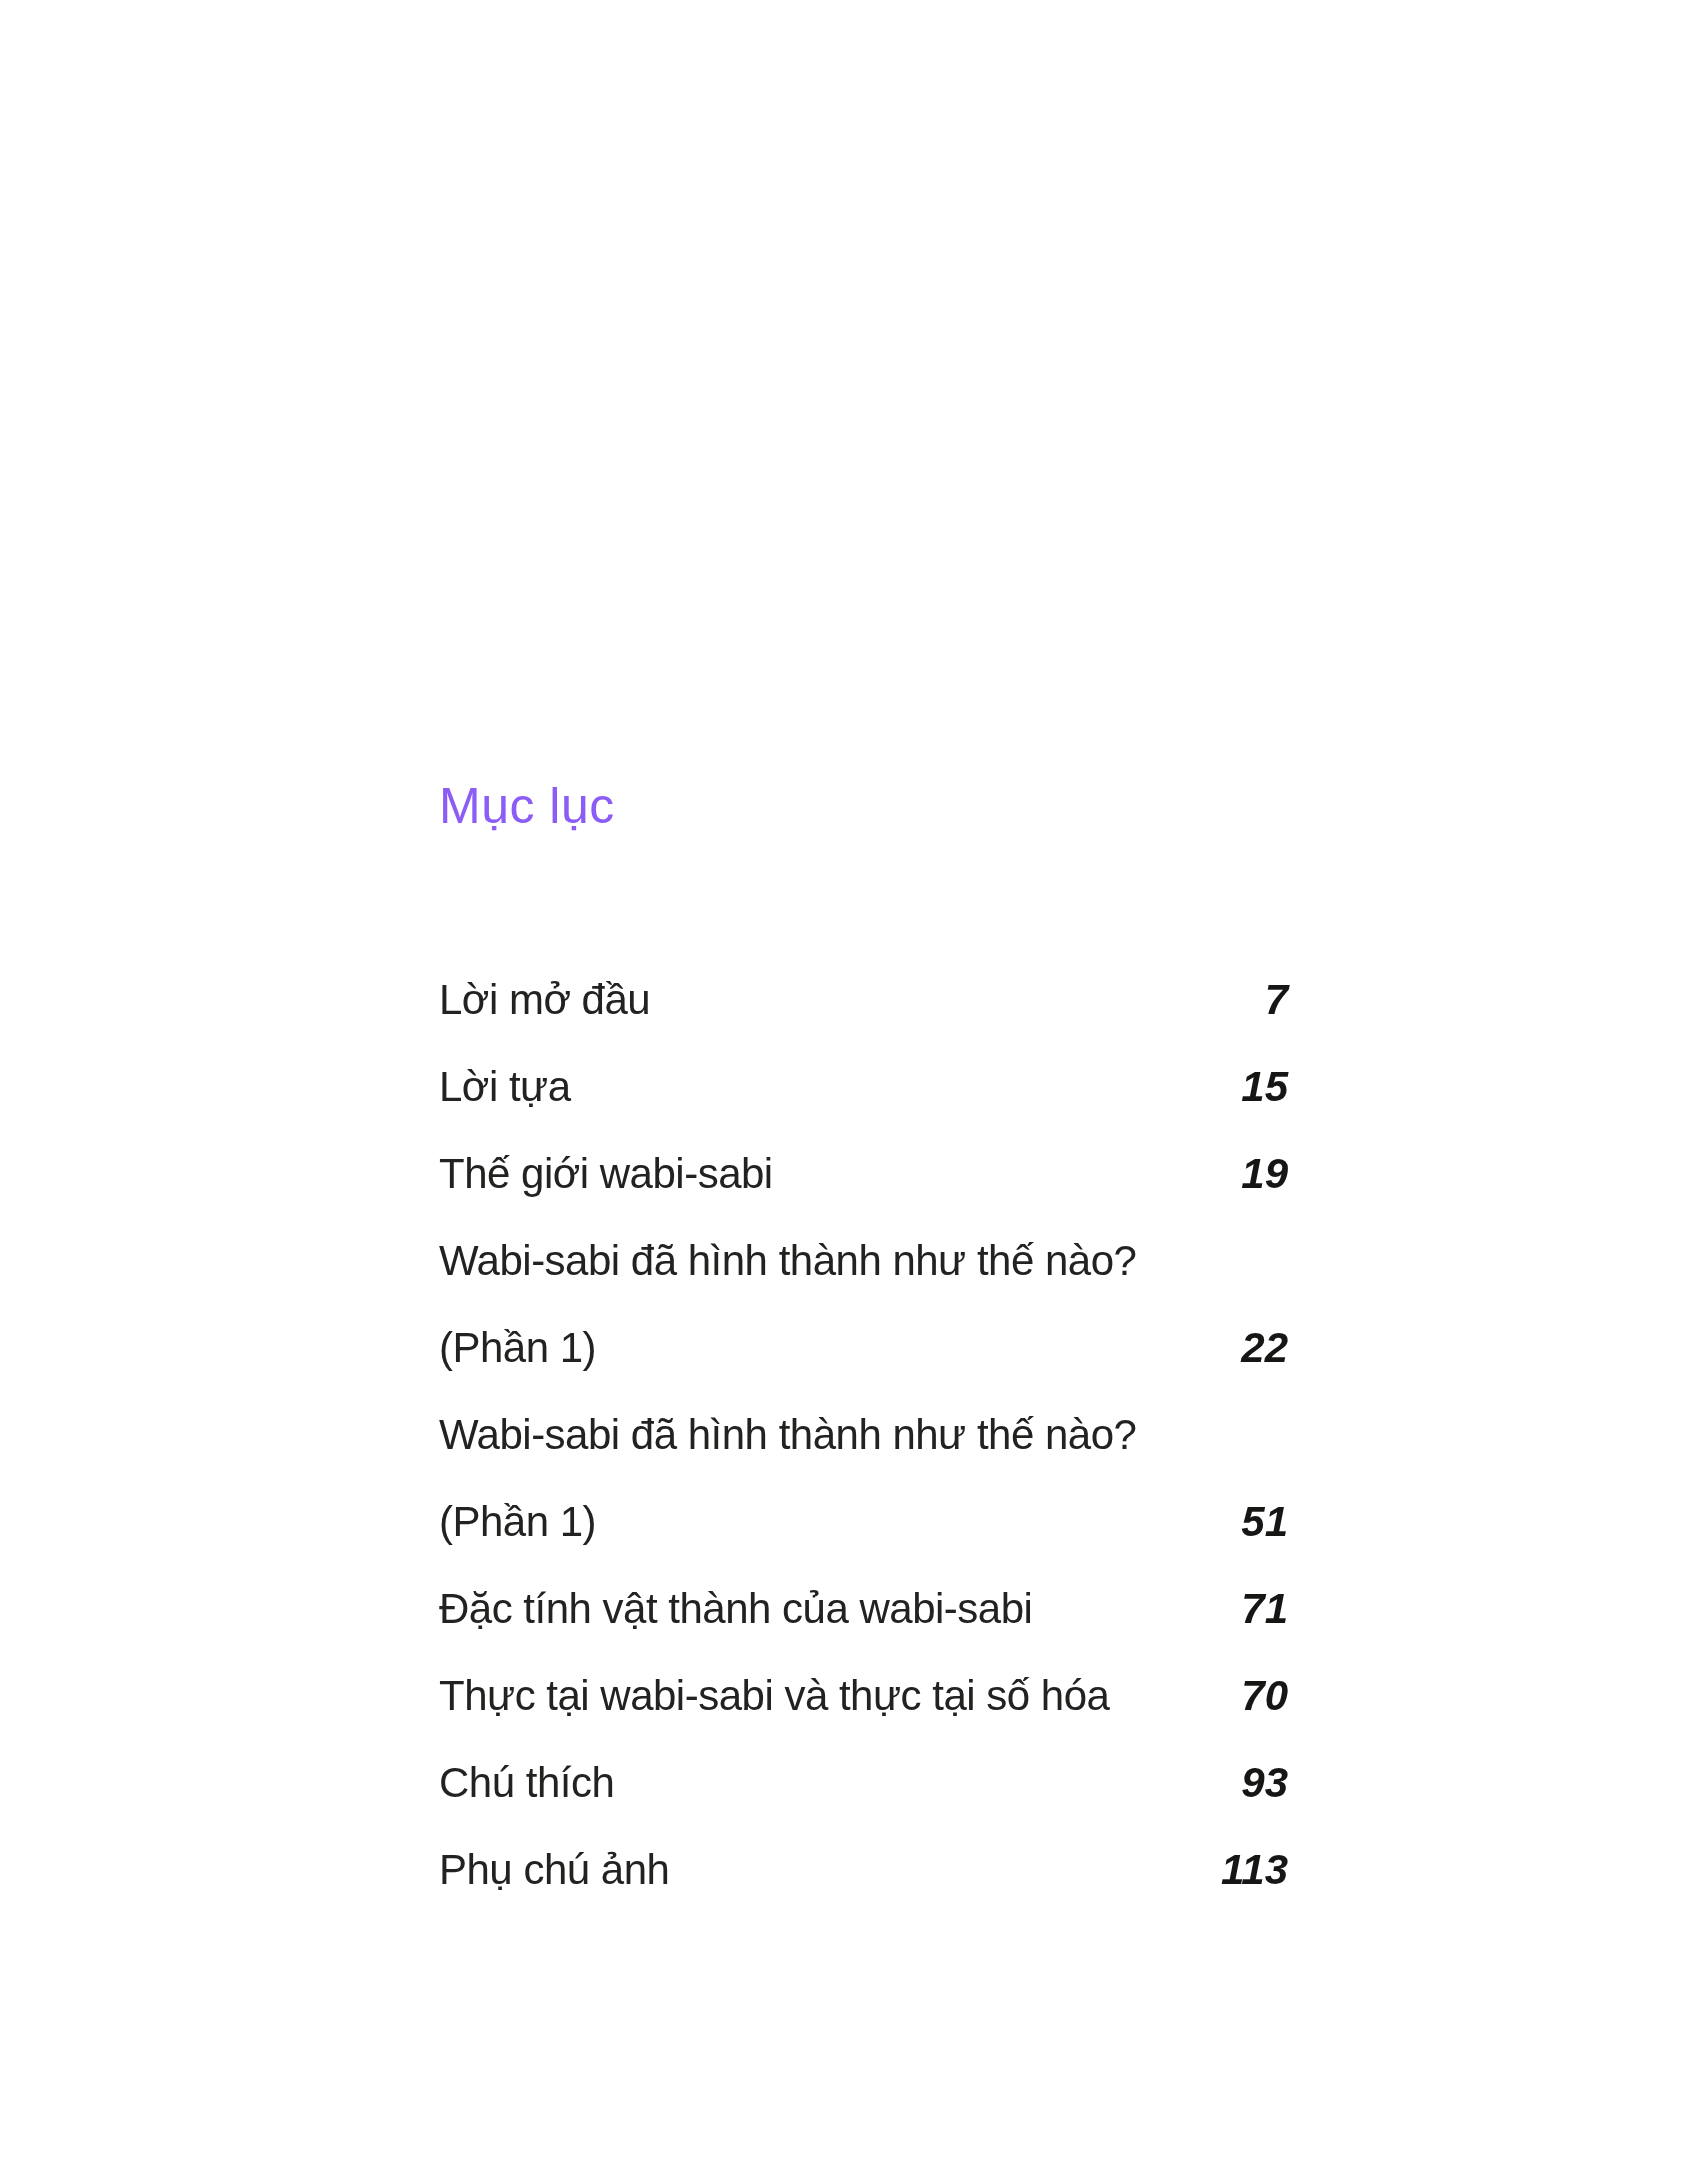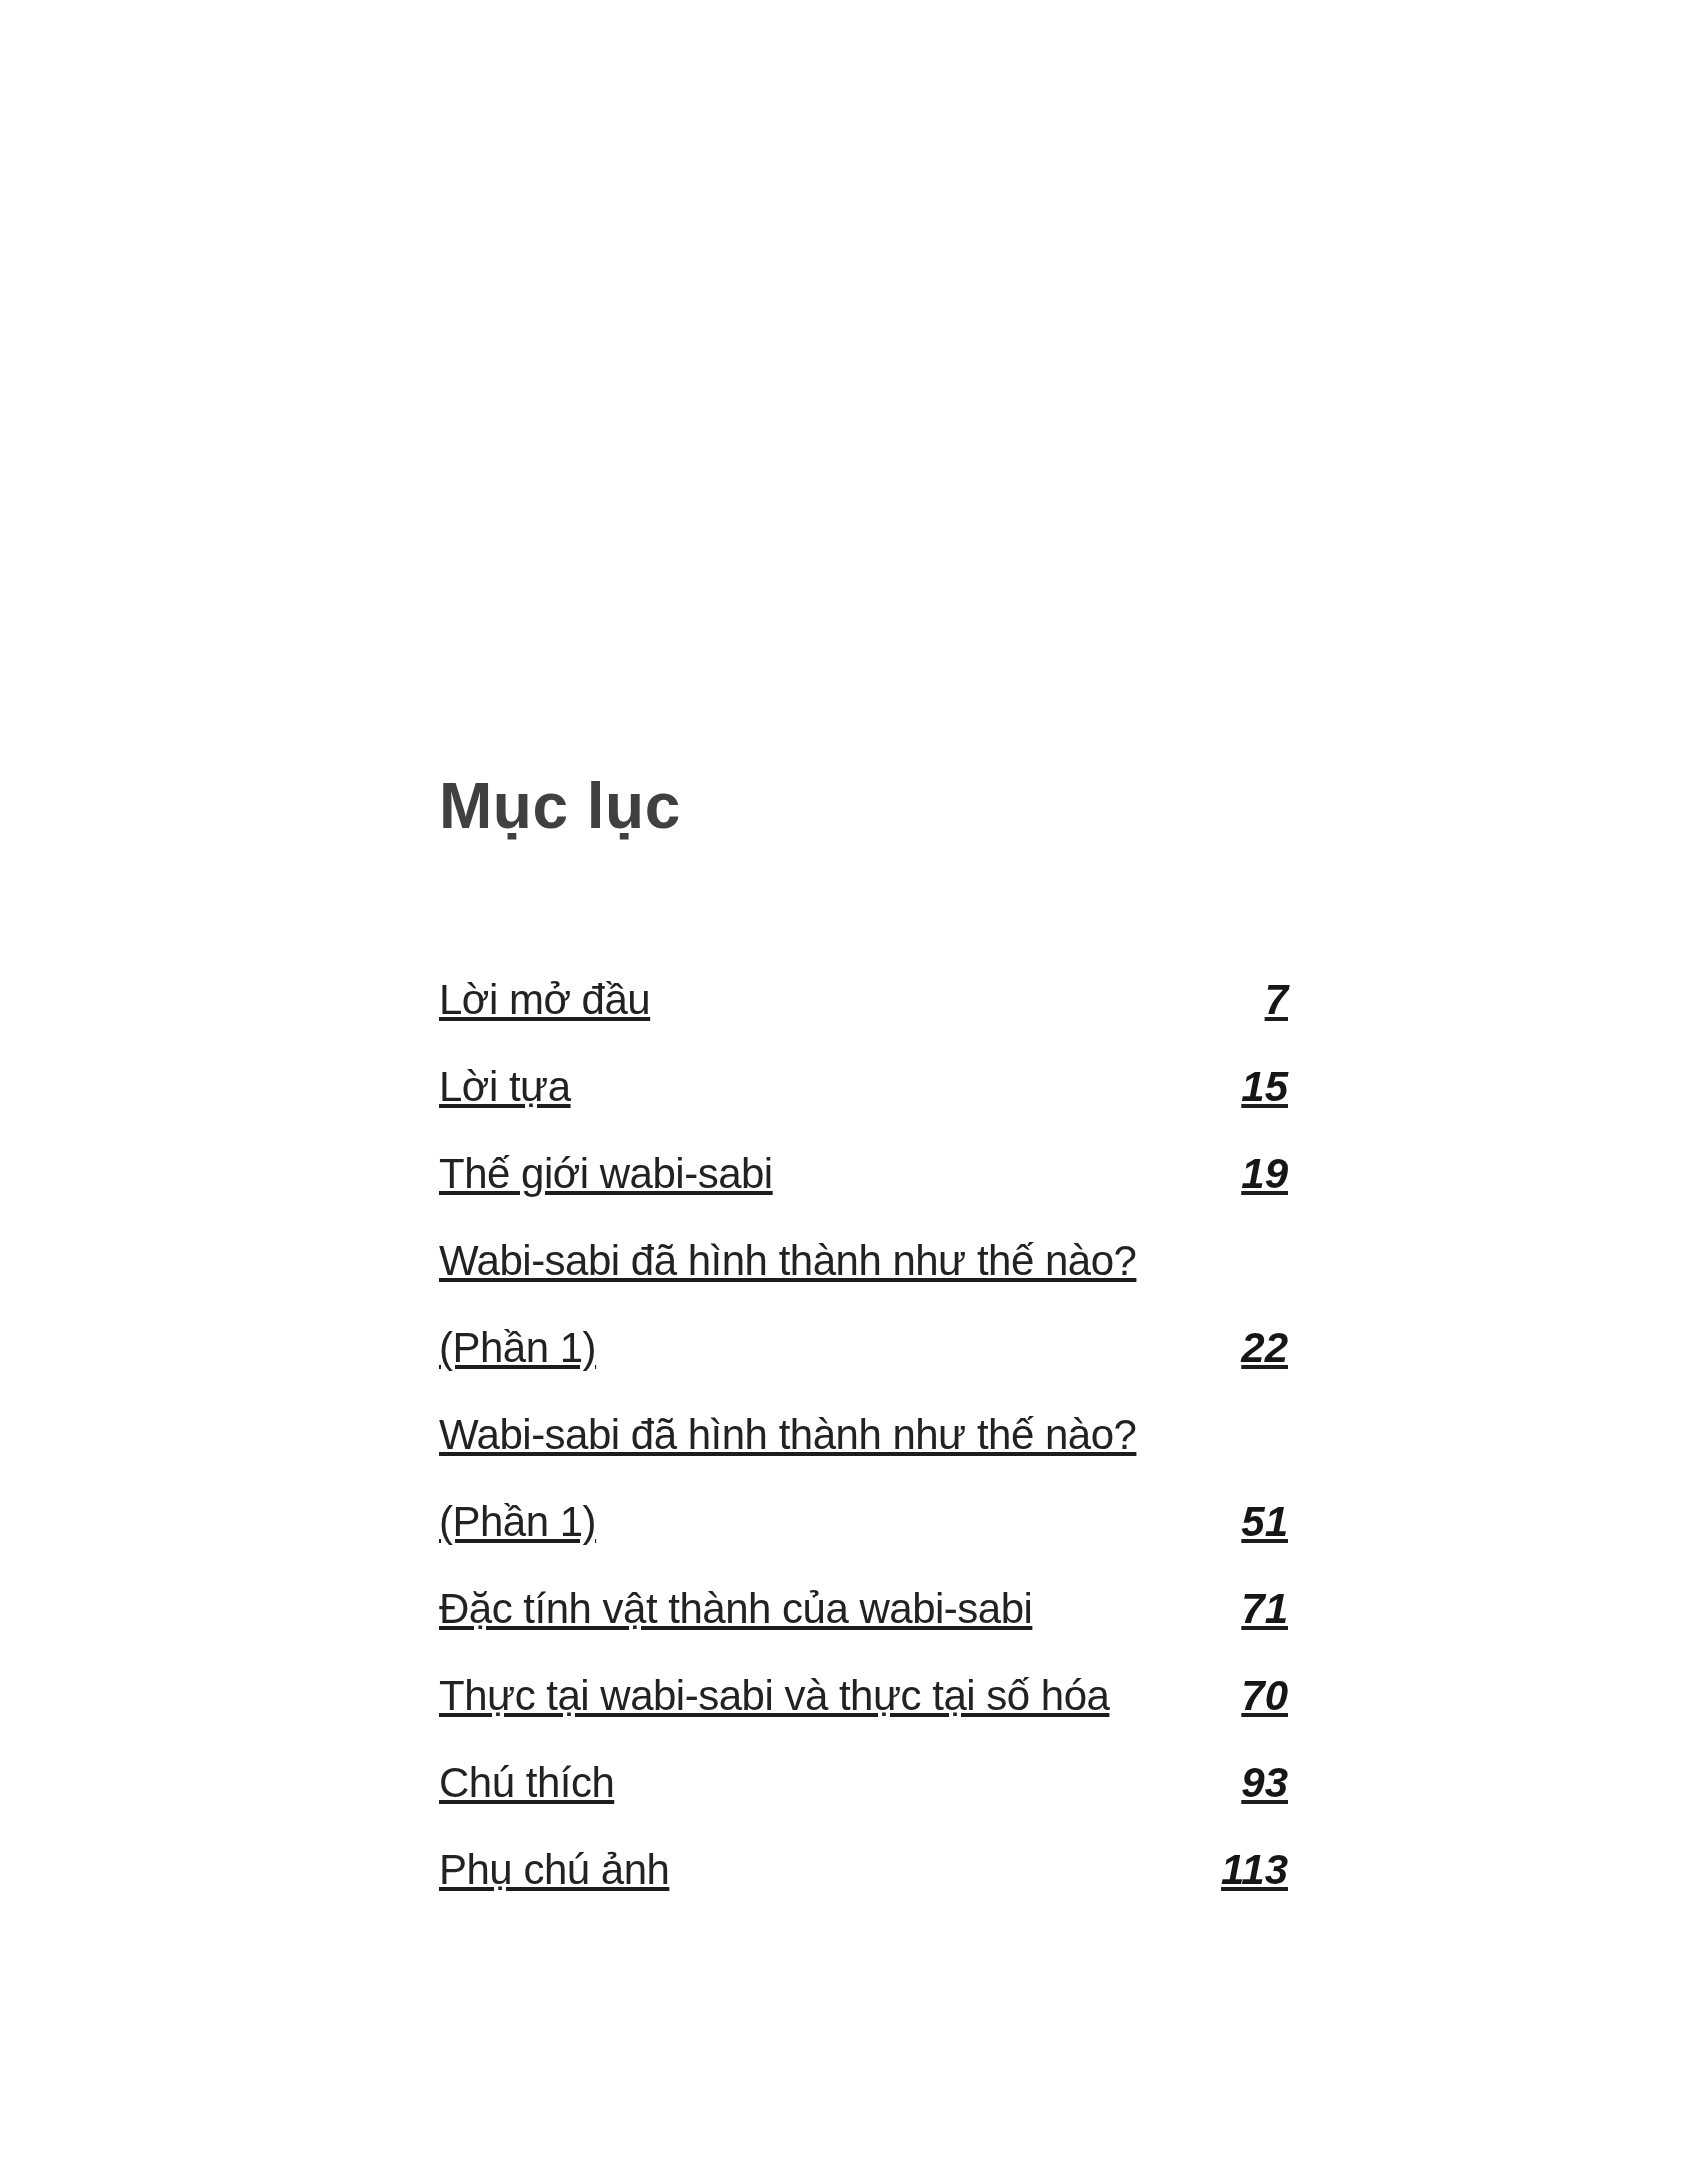--- a/index.html
+++ b/index.html
@@ -15,37 +15,36 @@
     position: relative;
     overflow: hidden;
   }
   .content {
     position: absolute;
     left: 439px;
     top: 770px;
     width: 849px; 
   }
   .page-title {
-    font-size: 64px;
-    font-weight: 700;
+    font-size: 50px;
+    font-weight: 400;
     line-height: 73px;
     letter-spacing: 0.5px;
-    color: #404040;
+    color: #8b5cf6;
   }
   .toc-list {
     margin-top: 113px;
   }
   .toc-row {
     display: flex;
     justify-content: space-between;
     align-items: baseline;
     height: 87px;
     line-height: 87px;
     cursor: default;
-    text-decoration: underline;
   }
   .toc-entry-title {
     font-size: 42px;
     font-weight: 400;
     letter-spacing: -0.5px;
     white-space: nowrap;
     color: #222220;
   }
   .toc-entry-page {
     font-size: 42px;

